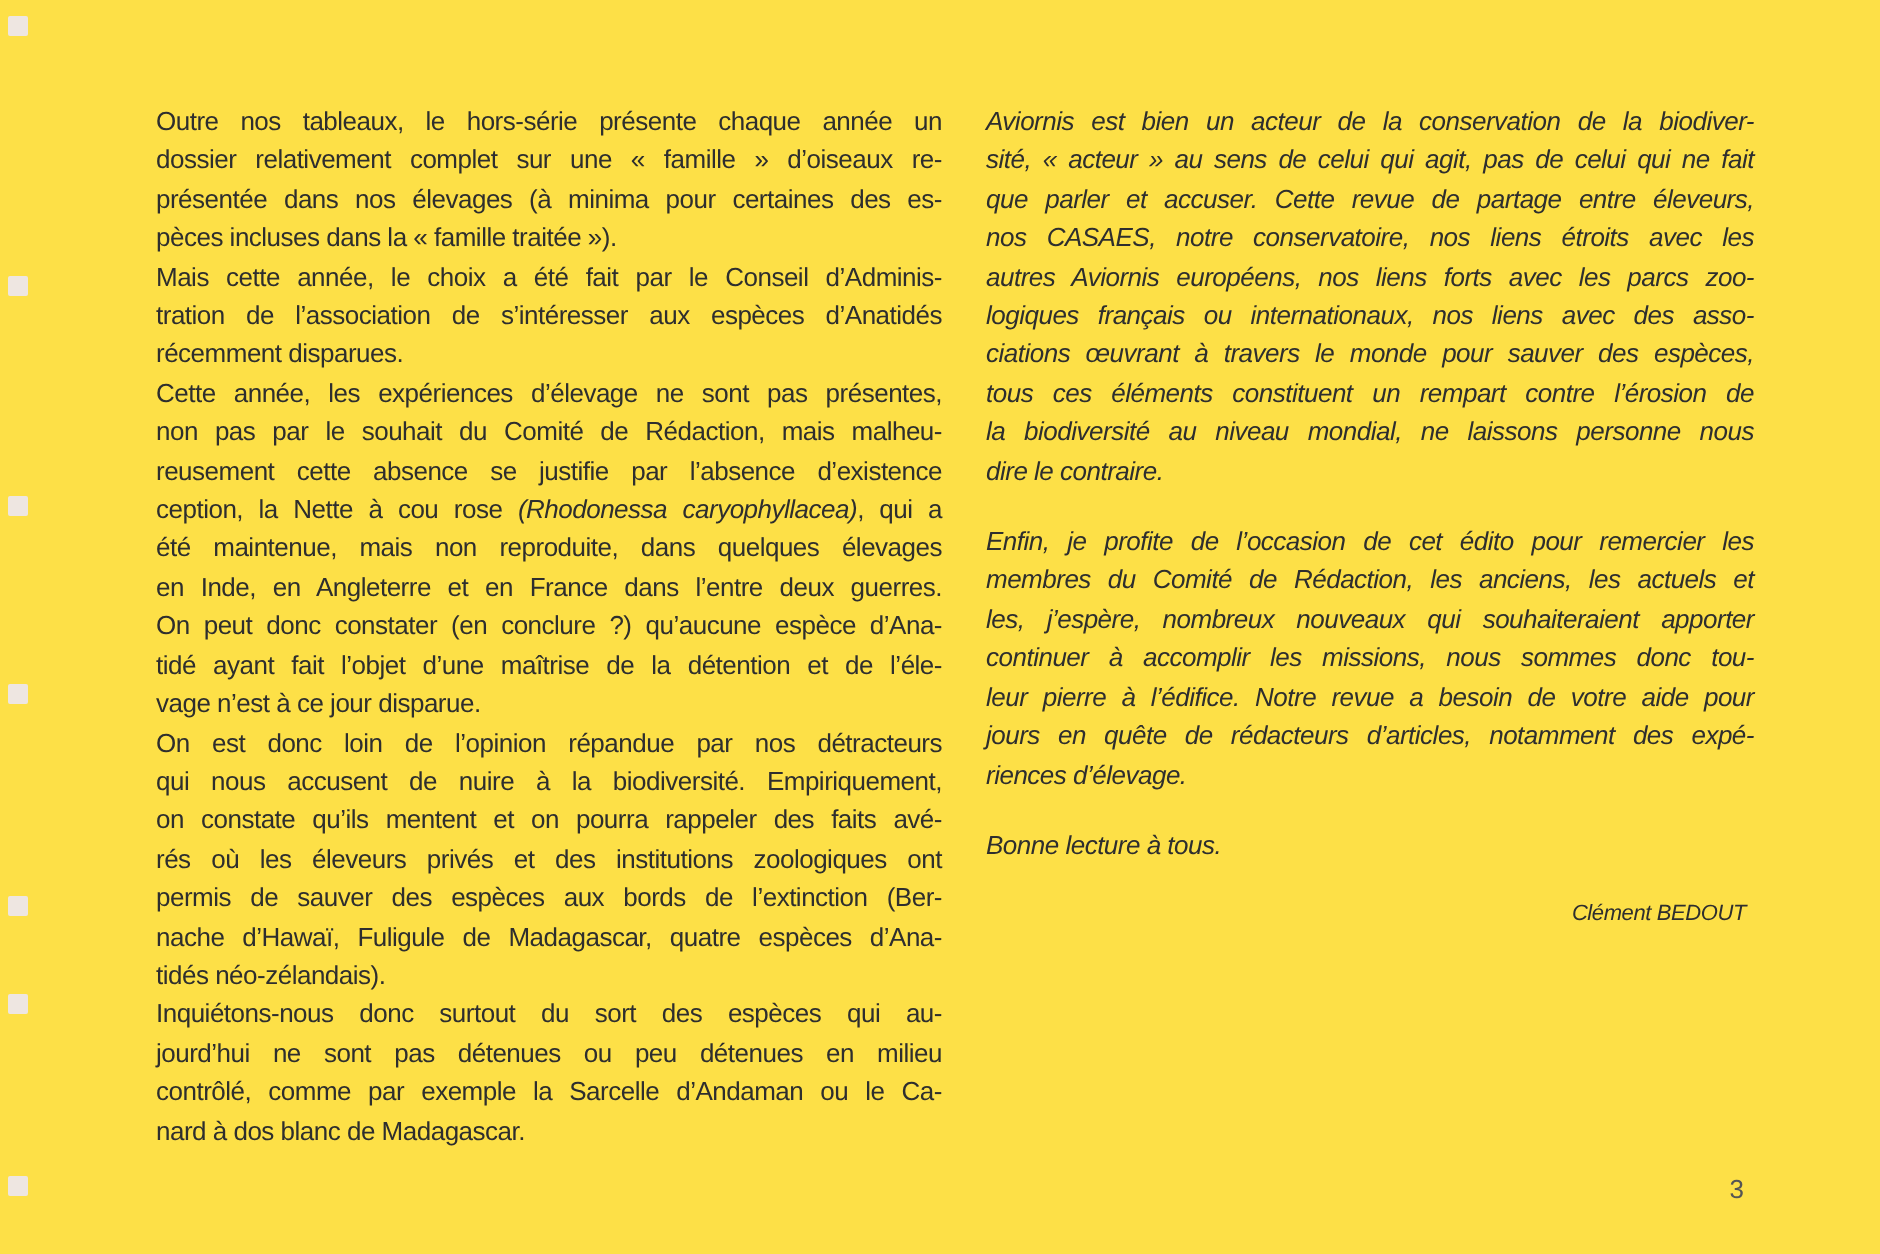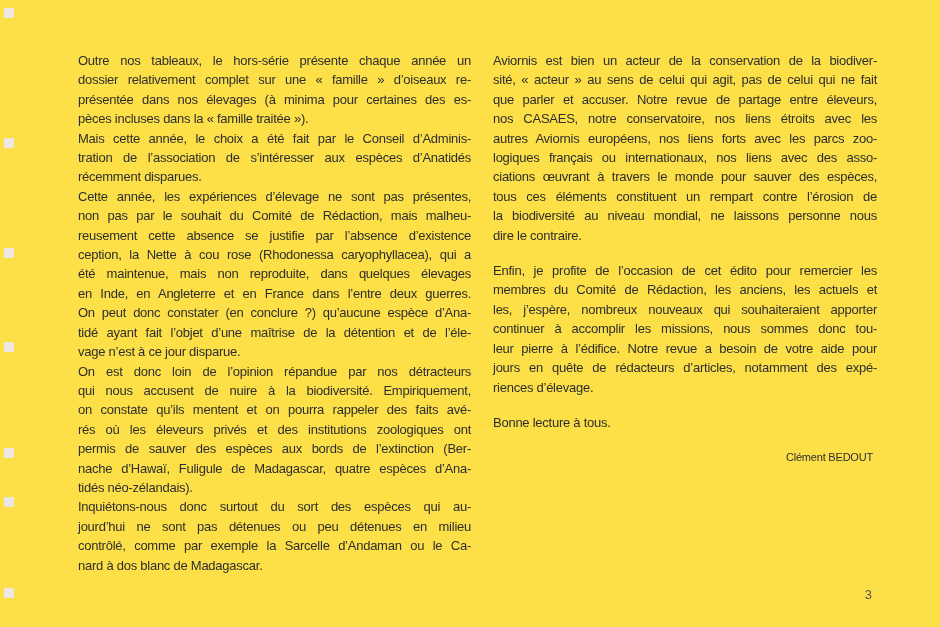--- a/index.html
+++ b/index.html
@@ -14,34 +14,34 @@
     height: 627px;
     background: #fde047;
     overflow: hidden;
     color: #2e2e2e;
   }
   .col {
     position: absolute;
     top: 51px;
   }
   .col-left  { left: 78px;  width: 393px; }
-  .col-right { left: 493px; width: 384px; }
+  .col-right { left: 493px; width: 384px; font-style: italic; }
   .para { margin: 0; }
   .col-right .para { margin-bottom: 16px; }
   .line {
     font-size: 13px;
     line-height: 19.4px;
     letter-spacing: -0.25px;
     text-align: justify;
     text-align-last: justify;
     white-space: normal;
     hyphens: none;
   }
   .line.last { text-align-last: left; }
-  .it { }
+  .it { font-style: italic; }
   .signature {
     font-size: 11px;
     line-height: 19.4px;
     letter-spacing: -0.2px;
     text-align: right;
     padding-right: 4px;
   }
   .pagenum {
     position: absolute;
     right: 68px;
@@ -118,21 +118,21 @@
           <div class="line last">nard à dos blanc de Madagascar.</div>
         </div>
       </div>
   </div>
 
   <div class="col col-right">
     <div>
         <div class="para">
           <div class="line">Aviornis est bien un acteur de la conservation de la biodiver-</div>
           <div class="line">sité, « acteur » au sens de celui qui agit, pas de celui qui ne fait</div>
-          <div class="line">que parler et accuser. Notre revue de partage entre éleveurs,</div>
+          <div class="line">que parler et accuser. Cette revue de partage entre éleveurs,</div>
           <div class="line">nos CASAES, notre conservatoire, nos liens étroits avec les</div>
           <div class="line">autres Aviornis européens, nos liens forts avec les parcs zoo-</div>
           <div class="line">logiques français ou internationaux, nos liens avec des asso-</div>
           <div class="line">ciations œuvrant à travers le monde pour sauver des espèces,</div>
           <div class="line">tous ces éléments constituent un rempart contre l’érosion de</div>
           <div class="line">la biodiversité au niveau mondial, ne laissons personne nous</div>
           <div class="line last">dire le contraire.</div>
         </div>
         <div class="para">
           <div class="line">Enfin, je profite de l’occasion de cet édito pour remercier les</div>

